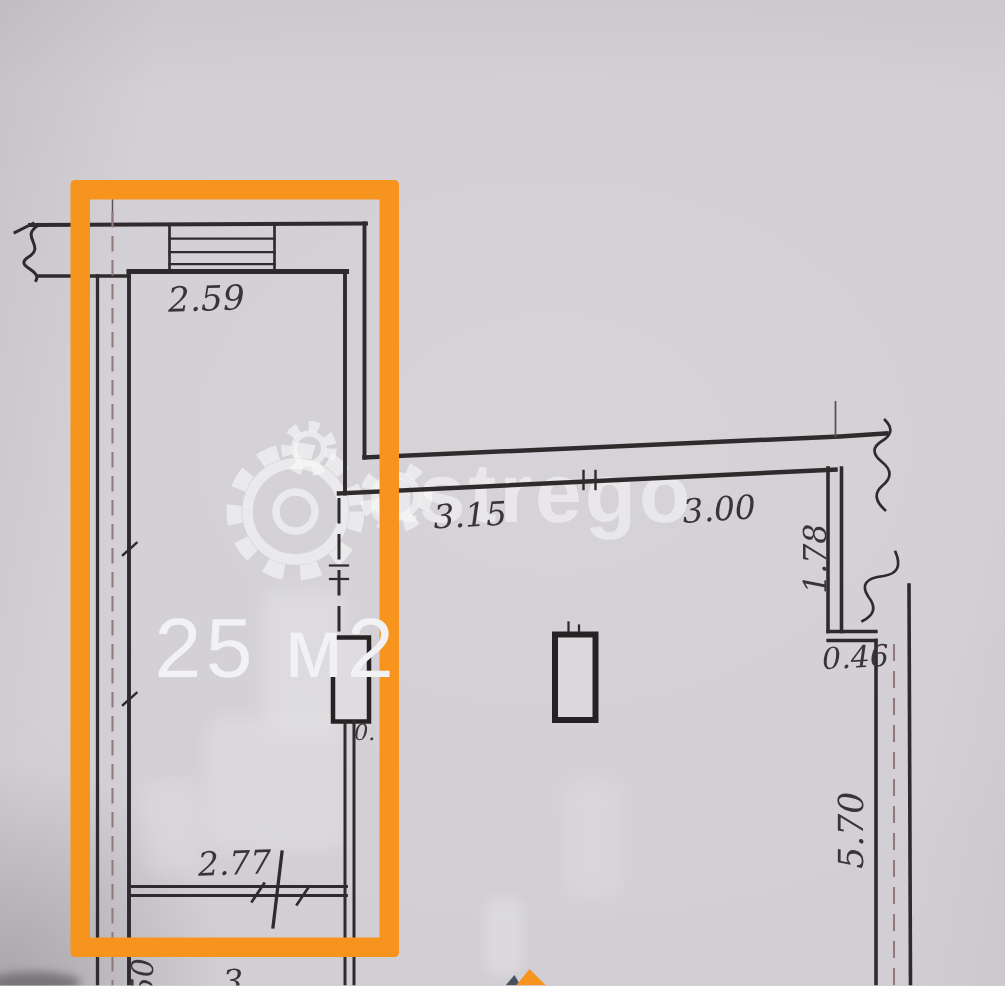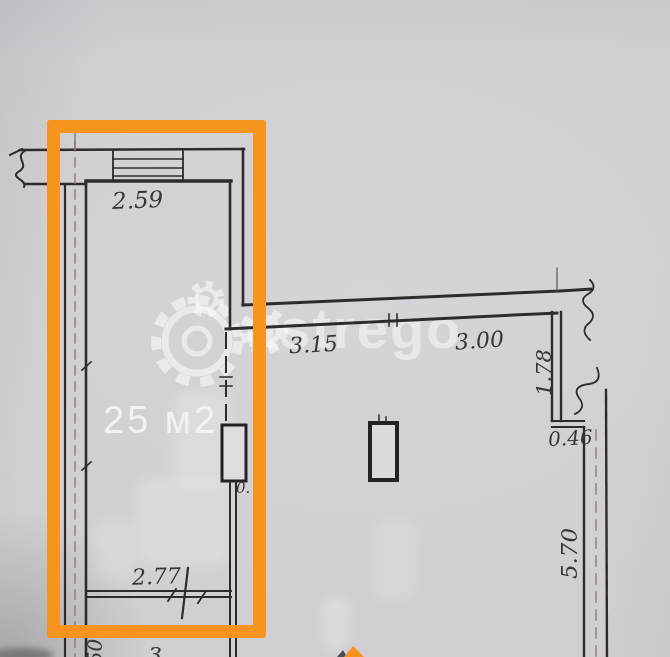--- a/index.html
+++ b/index.html
@@ -29,21 +29,21 @@
   .watermark {
     position:absolute; left:246px; top:296px;
     font-size:56px; font-weight:bold; letter-spacing:2px;
     color:rgba(255,255,255,0.46);
     font-family:"Liberation Sans", sans-serif;
     white-space:nowrap;
   }
 
   .room-label {
     position:absolute; left:103px; top:399px;
-    font-size:38px; letter-spacing:3px;
+    font-size:56px; letter-spacing:3px;
     color:#f2f2f5;
     font-family:"Liberation Sans", sans-serif;
     white-space:nowrap;
   }
 
   .highlight-box {
     position:absolute; left:47px; top:120px; width:219px; height:518px;
     border:13px solid #f7941e; border-radius:3px; box-sizing:border-box;
   }
 

